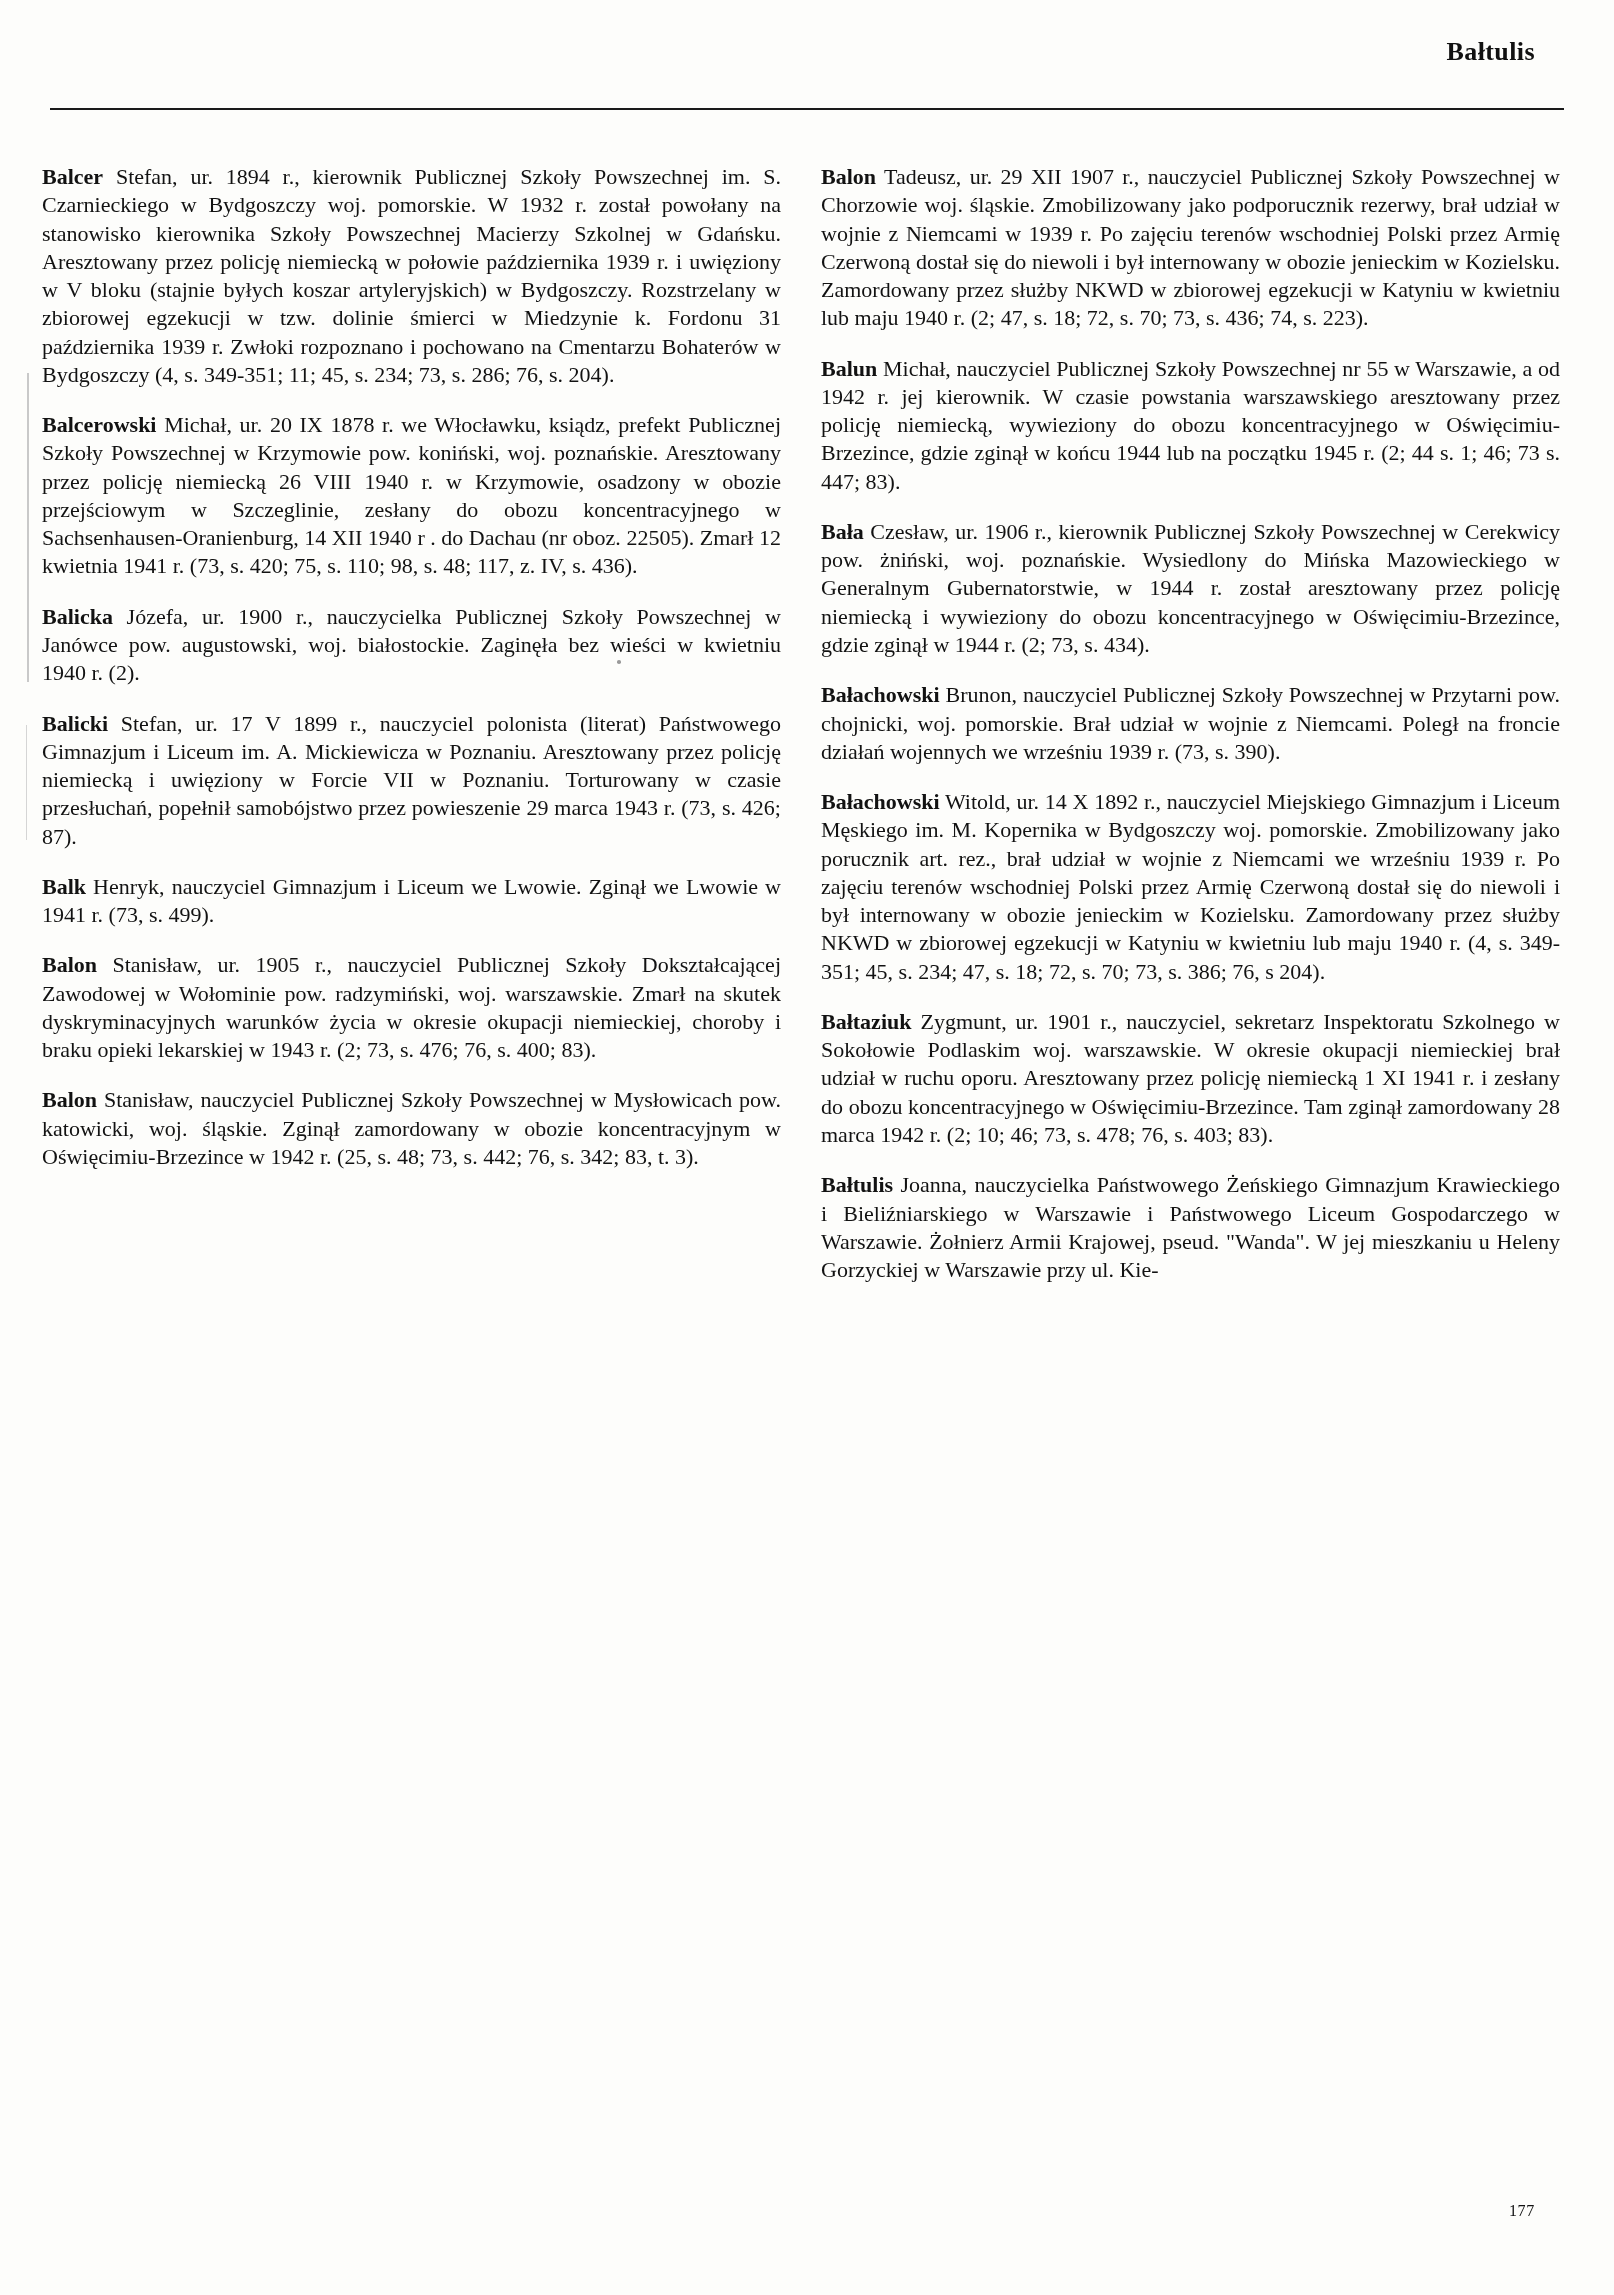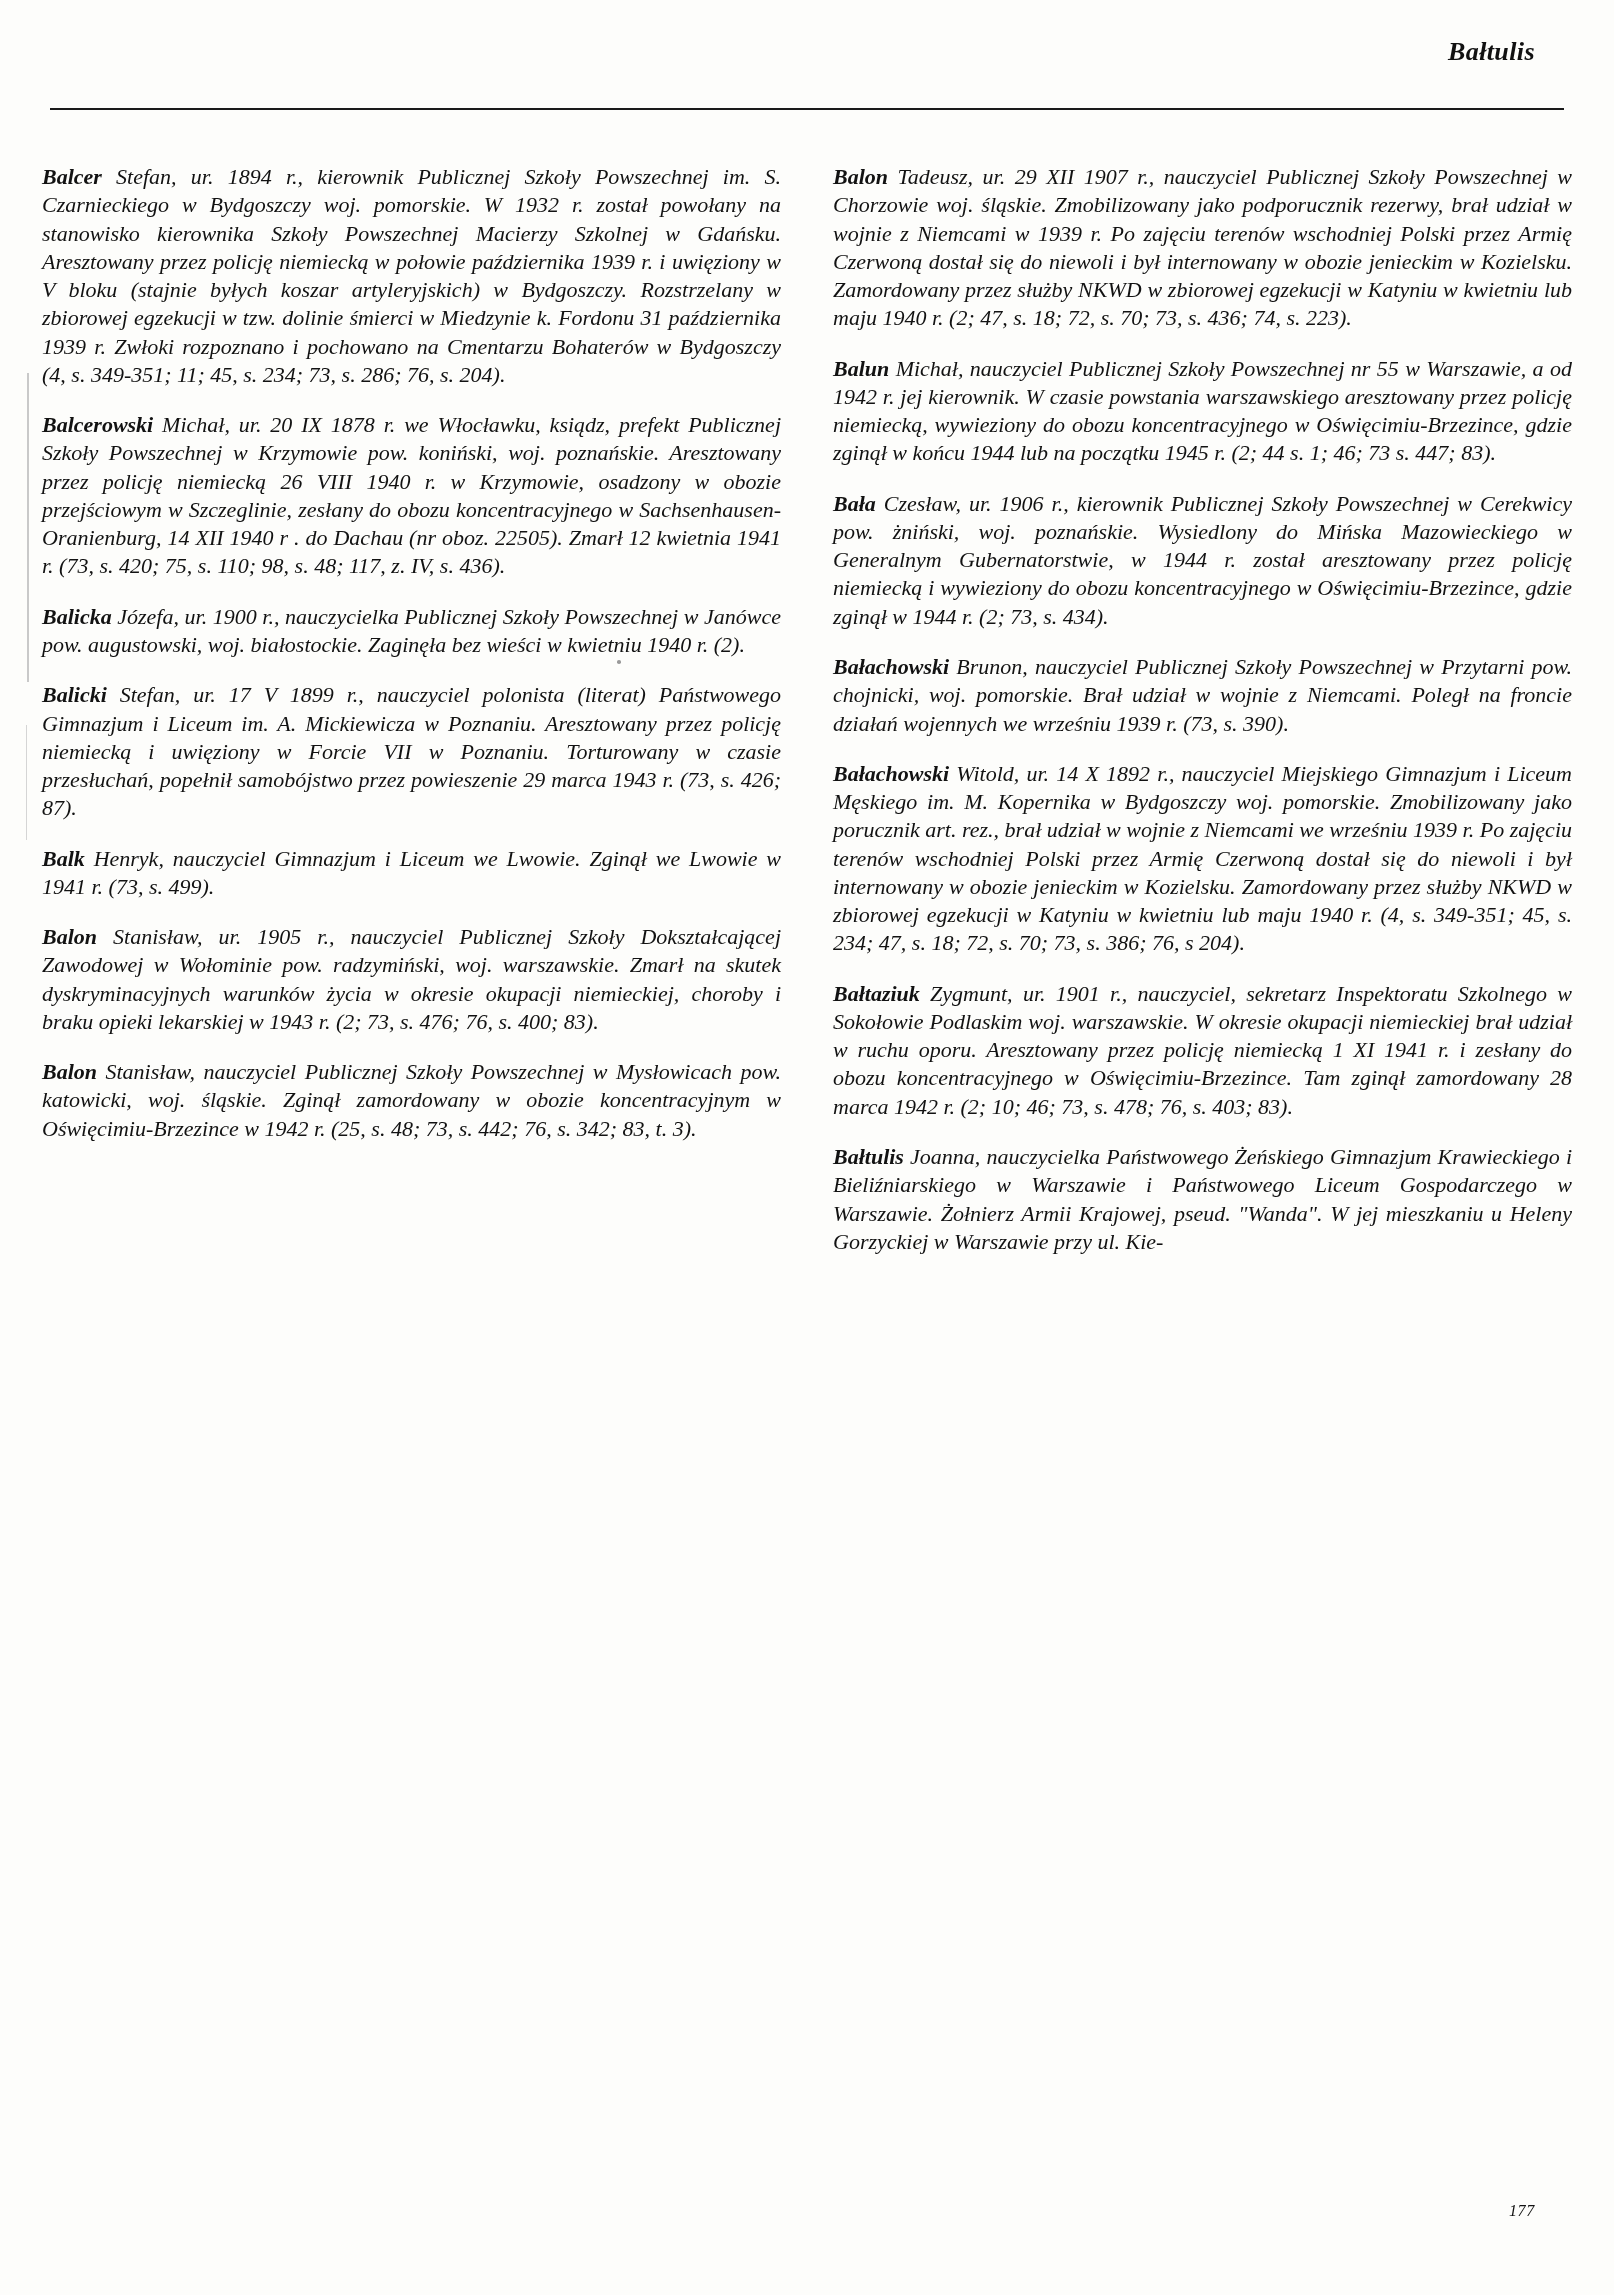--- a/index.html
+++ b/index.html
@@ -14,21 +14,20 @@
     color: #111111;
     position: relative;
     overflow: hidden;
   }
   .page {
     position: absolute;
     top: 0; left: 0;
     width: 1615px;
     height: 2295px;
     background: #fdfdfb;
-    font-style: italic;
   }
   .running-head {
     position: absolute;
     top: 37px;
     right: 80px;
     font-size: 26px;
     font-weight: bold;
     letter-spacing: 0.4px;
     font-family: "Liberation Serif", serif;
   }
@@ -40,21 +39,21 @@
     height: 2.2px;
     background: #1a1a1a;
   }
   .columns {
     position: absolute;
     top: 141px;
     left: 42px;
     width: 1530px;
     height: 2038px;
     display: flex;
-    gap: 52px;
+    gap: 40px;
   }
   .col {
     width: 739px;
     position: relative;
   }
   .entry {
     margin-bottom: 22px;
     font-size: 22px;
     line-height: 1.285;
     text-align: justify;

